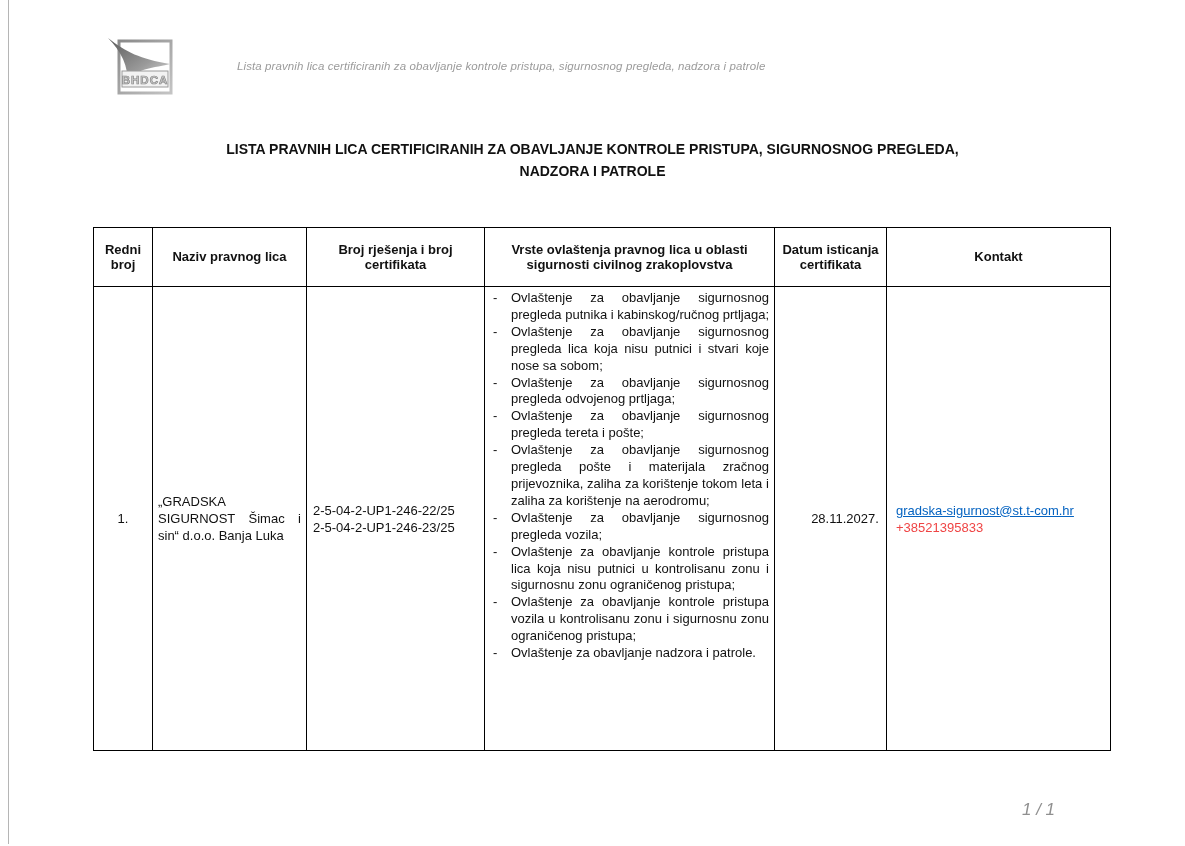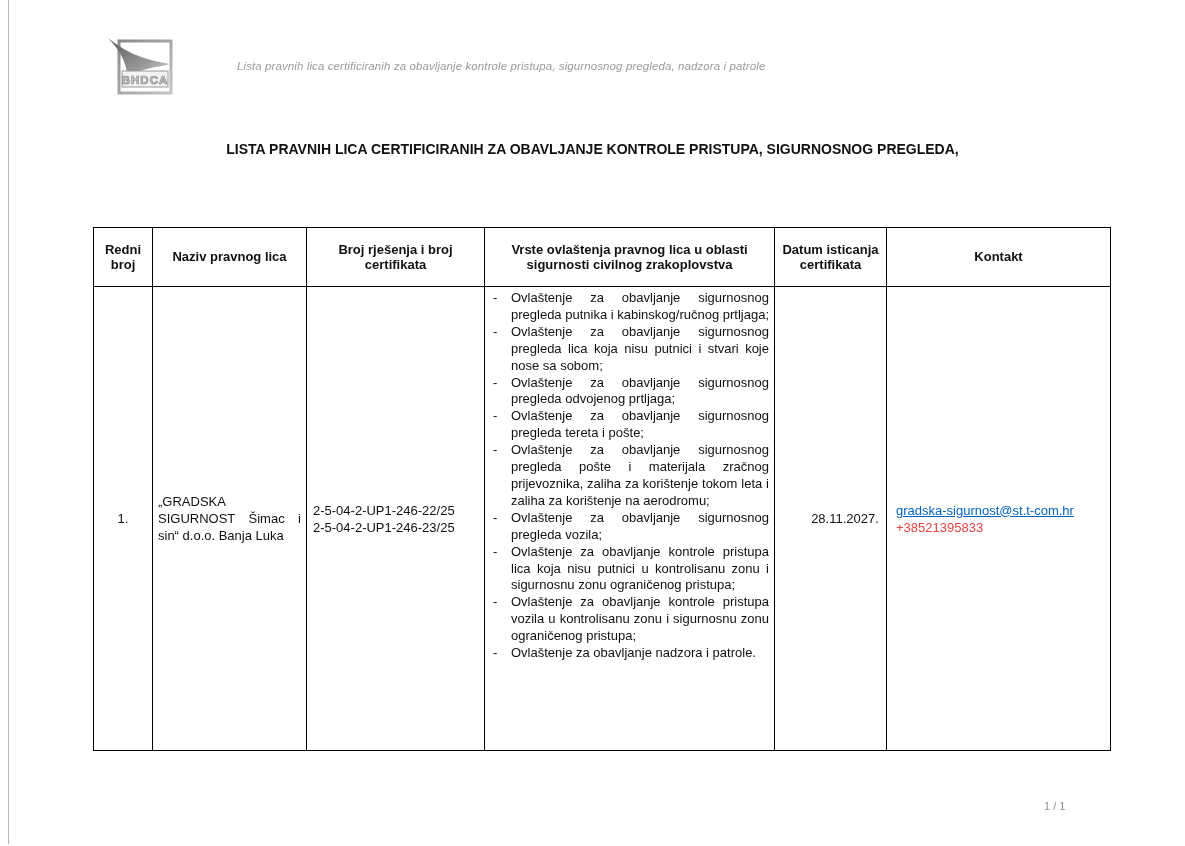--- a/index.html
+++ b/index.html
@@ -37,21 +37,21 @@
   .auth-item{display:flex;align-items:flex-start;}
   .auth-dash{flex:0 0 26px;padding-left:8px;box-sizing:border-box;line-height:16.9px;}
   .auth-text{flex:1;text-align:justify;padding-right:5px;line-height:16.9px;}
   .email-link{color:#0563c1;text-decoration:underline;cursor:pointer;}
   .phone{color:#ef4444;}
   .footer{
     position:absolute;left:110px;top:796px;font-size:11px;font-style:italic;
     color:#8f8f8f;line-height:15.5px;white-space:nowrap;
   }
   .page-num{
-    position:absolute;left:1044px;top:800px;font-size:11px;color:#8f8f8f;
+    position:absolute;left:1022px;top:800px;font-size:17px;font-style:italic;color:#8f8f8f;
   }
 </style>
 </head>
 <body>
 
 <div class="page">
 
   <div class="edge-line"></div>
 
   <svg class="logo" viewBox="0 0 70 64" xmlns="http://www.w3.org/2000/svg">
@@ -69,20 +69,21 @@
     <rect x="13" y="5" width="52" height="52" fill="#ffffff" stroke="url(#frame)" stroke-width="3"></rect>
     <path d="M2,2 C20,16 34,23 64,28 C42,33 29,33 21,46 C23,31 15,15 2,2 Z" fill="url(#swoosh)"></path>
     <rect x="16" y="35" width="46" height="16" fill="#f2f2f2" stroke="#9a9a9a" stroke-width="1"></rect>
     <text x="39" y="47.5" text-anchor="middle" font-family="Liberation Sans, sans-serif" font-size="11.5" font-weight="bold" letter-spacing="1" fill="#cfcfcf" stroke="#858585" stroke-width="0.7">BHDCA</text>
   </svg>
 
   <div class="header-caption">Lista pravnih lica certificiranih za obavljanje kontrole pristupa, sigurnosnog pregleda, nadzora i patrole</div>
 
   <div class="doc-title">
     <div>LISTA PRAVNIH LICA CERTIFICIRANIH ZA OBAVLJANJE KONTROLE PRISTUPA, SIGURNOSNOG PREGLEDA,</div>
+    <div>NADZORA I PATROLE</div>
   </div>
 
   <table class="cert">
     <colgroup>
       <col style="width:59px">
         <col style="width:154px">
         <col style="width:178px">
       <col style="width:290px">
         <col style="width:112px">
         <col style="width:224px">

